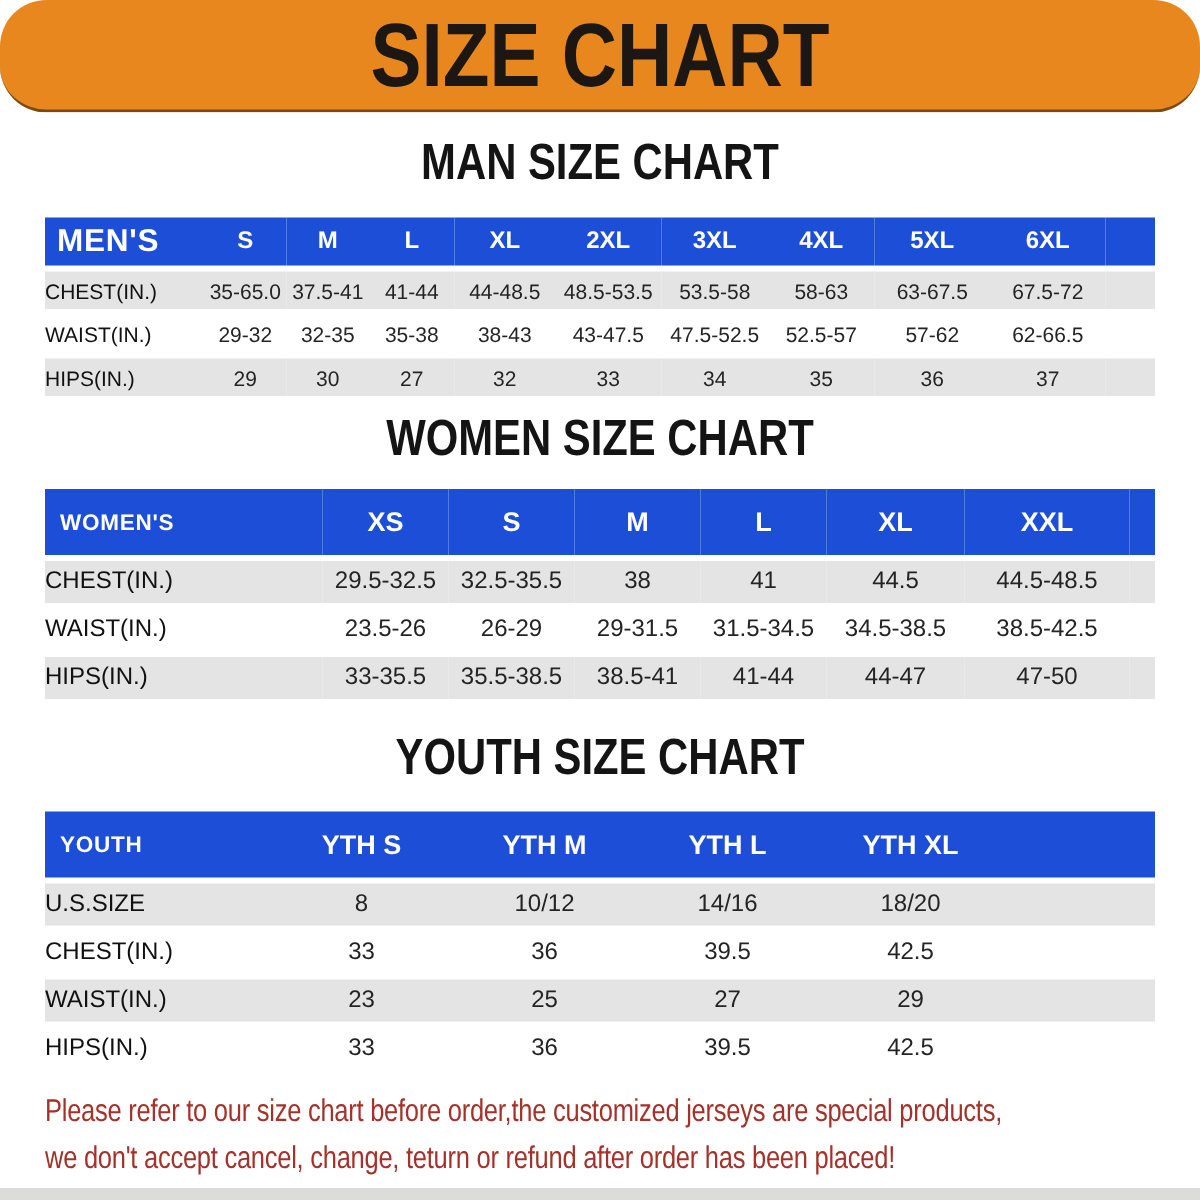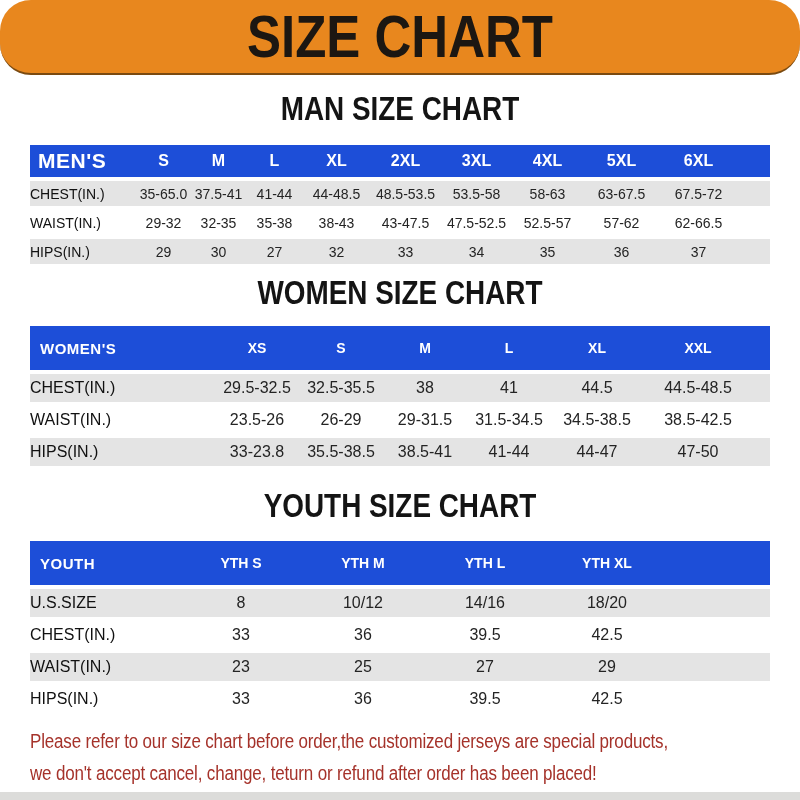--- a/index.html
+++ b/index.html
@@ -39,21 +39,21 @@
     border-collapse: separate; border-spacing: 0 4px;
     table-layout: fixed;
   }
   .size-table thead th {
     background: #1d4ed8; color: #ffffff;
     font-weight: bold; text-align: center; padding: 0;
   }
   .size-table th.corner { text-align: left; }
   .men   thead th { height: 32px; font-size: 16px; }
   .men   th.corner { font-size: 21px; padding-left: 8px; letter-spacing: 0.5px; }
-  .women thead th, .youth thead th { height: 44px; font-size: 14px; }
+  .women thead th, .youth thead th { height: 44px; font-size: 18px; }
   .women th.corner, .youth th.corner { font-size: 15px; padding-left: 10px; letter-spacing: 0.5px; }
 
   .size-table tbody tr:nth-child(odd)  > * { background: #e4e4e4; }
   .size-table tbody tr:nth-child(even) > * { background: #ffffff; }
   .size-table tbody th.rowlabel {
     font-weight: normal; color: #111111; text-align: left; padding: 0;
   }
   .size-table tbody td { text-align: center; color: #242424; padding: 0; }
   .men   tbody tr > * { height: 25px; font-size: 14px; }
   .women tbody tr > *, .youth tbody tr > * { height: 28px; font-size: 16px; }
@@ -194,21 +194,21 @@
           <td>23.5-26</td>
           <td>26-29</td>
           <td>29-31.5</td>
           <td>31.5-34.5</td>
           <td>34.5-38.5</td>
           <td>38.5-42.5</td>
           <td></td>
         </tr>
         <tr>
           <th class="rowlabel">HIPS(IN.)</th>
-          <td>33-23.8</td>
+          <td>33-35.5</td>
           <td>35.5-38.5</td>
           <td>38.5-41</td>
           <td>41-44</td>
           <td>44-47</td>
           <td>47-50</td>
           <td></td>
         </tr>
       </tbody>
     </table>
 </section>

